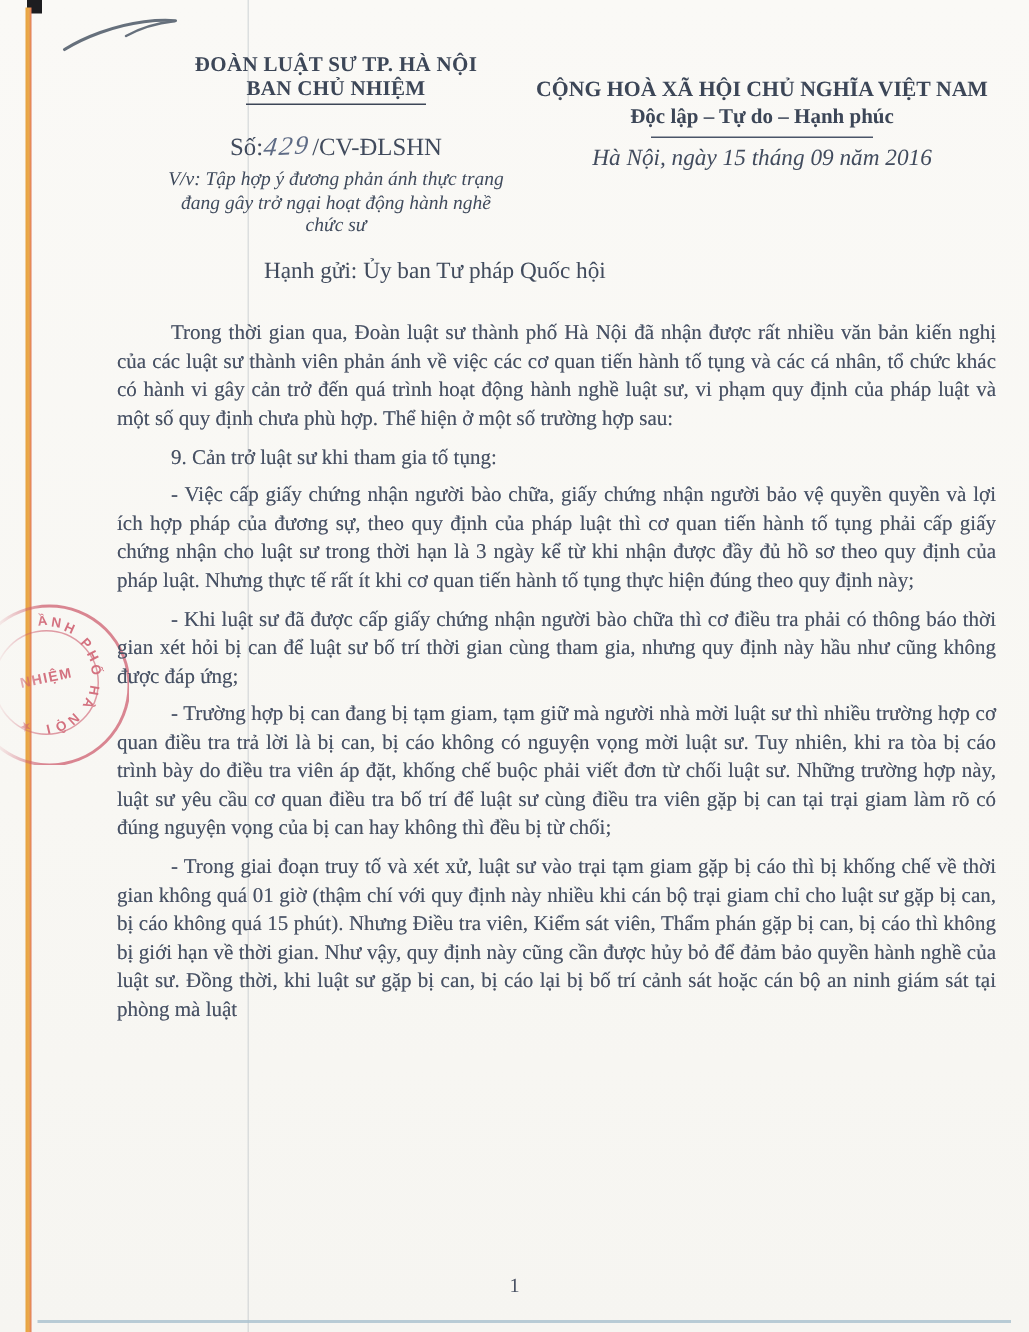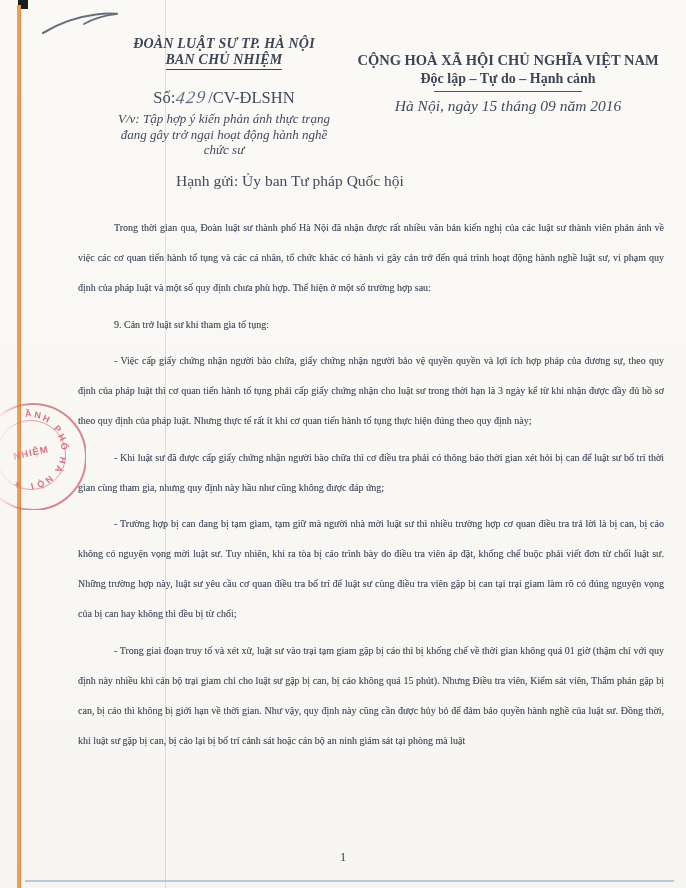--- a/index.html
+++ b/index.html
@@ -15,37 +15,37 @@
   .edge-mark{position:absolute;left:18px;top:0;width:10px;height:9px;background:#1d1d20;}
   .binding-line{position:absolute;left:17px;top:5px;width:4px;height:883px;
     background:linear-gradient(90deg,#e7a33f 0%,#eaa94d 55%,#e2795a 100%);}
   .crease{position:absolute;left:165px;top:0;width:1px;height:888px;background:rgba(160,168,176,.32);}
   .bottom-rule{position:absolute;left:25px;top:880px;width:649px;height:0;border-top:2px solid #a9c0ce;opacity:.8;}
   .pen-mark{position:absolute;left:40px;top:8px;width:84px;height:30px;}
 
   
   .hdr-left{position:absolute;left:89px;top:36px;width:270px;text-align:center;}
   .hdr-right{position:absolute;left:352px;top:52px;width:312px;text-align:center;}
-  .org1,.org2{font-weight:bold;font-size:14px;line-height:16px;color:#3c4657;letter-spacing:.2px;font-style:italic;}
+  .org1,.org2{font-weight:bold;font-size:14px;line-height:16px;color:#3c4657;letter-spacing:.2px;}
   .org2 span{display:inline-block;border-bottom:1.6px solid #3c4657;padding-bottom:1px;}
   .national{font-weight:bold;font-size:14.5px;line-height:16px;color:#3c4657;}
   .motto{font-weight:bold;font-size:14px;margin-top:3px;color:#3c4657;}
   .motto-rule{width:148px;border-top:1.5px solid #4a5568;margin:4px auto 0;}
   .doc-no{margin-top:17px;font-size:16.5px;color:#414b5d;}
   .hand{display:inline-block;font-style:italic;transform:skewX(-10deg) rotate(-3deg);
     color:#5e6b85;font-size:17.5px;letter-spacing:1.5px;padding:0 1px;}
   .subject{margin-top:3px;font-style:italic;font-size:13px;line-height:15.6px;color:#3f4a5c;}
   .date-line{margin-top:5px;font-style:italic;font-size:15.5px;color:#414b5d;}
 
   
   .recipient{position:absolute;left:176px;top:172px;font-size:15.5px;color:#414b5d;}
   .body-block{position:absolute;left:78px;top:213px;width:586px;}
   .body-block p{
     margin:0 0 6.5px 0;
-    font-size:10px;line-height:30px;
+    font-size:14px;line-height:19px;
     text-align:justify;text-indent:36px;
     color:#47516 4;
     color:#475164;
     text-shadow:0 0 .4px rgba(71,81,100,.55);
   }
   .page-num{position:absolute;left:0;top:849px;width:686px;text-align:center;font-size:13.5px;color:#4a5264;}
 
   
   .stamp{
     position:absolute;left:-24px;top:400px;width:110px;height:110px;
@@ -97,29 +97,29 @@
         <span class="arc-ch" style="transform: rotate(101deg) translateX(41px) rotate(90deg); transform-origin: 0px 0px;">★</span>
       </div>
     <div class="center-text">NHIỆM</div>
   </div>
 
   <div class="hdr-left">
     <div class="org1">ĐOÀN LUẬT SƯ TP. HÀ NỘI</div>
     <div class="org2"><span>BAN CHỦ NHIỆM</span></div>
     <div class="doc-no"><span>Số:</span><span class="hand">429</span><span>/CV-ĐLSHN</span></div>
     <div class="subject">
-      <div>V/v: Tập hợp ý kiến phản ánh thực trạng</div>
+      <div>V/v: Tập hợp ý đương phản ánh thực trạng</div>
       <div>đang gây trở ngại hoạt động hành nghề</div>
       <div>chức sư</div>
     </div>
   </div>
 
   <div class="hdr-right">
     <div class="national">CỘNG HOÀ XÃ HỘI CHỦ NGHĨA VIỆT NAM</div>
-    <div class="motto">Độc lập – Tự do – Hạnh cảnh</div>
+    <div class="motto">Độc lập – Tự do – Hạnh phúc</div>
     <div class="motto-rule"></div>
     <div class="date-line">Hà Nội, ngày 15 tháng 09 năm 2016</div>
   </div>
 
   <div class="recipient">Hạnh gửi:  Ủy ban Tư pháp Quốc hội</div>
 
   <div class="body-block">
     <p>Trong thời gian qua,  Đoàn luật sư thành phố Hà Nội đã nhận được rất nhiều văn bản kiến nghị của các luật sư thành viên phản ánh về việc các cơ quan tiến hành tố tụng và các cá nhân, tổ chức khác có hành vi gây cản trở đến quá trình hoạt động hành nghề luật sư, vi phạm quy định của pháp luật và một số quy định chưa phù hợp. Thể hiện ở một số trường hợp sau:</p>
     <p>9. Cản trở luật sư khi tham gia tố tụng:</p>
     <p>- Việc cấp giấy chứng nhận người bào chữa, giấy chứng nhận người bảo vệ quyền quyền và lợi ích hợp pháp của đương sự, theo quy định của pháp luật thì cơ quan tiến hành tố tụng phải cấp giấy chứng nhận cho luật sư trong thời hạn là 3 ngày kể từ khi nhận được đầy đủ hồ sơ theo quy định của pháp luật. Nhưng thực tế  rất ít khi cơ quan tiến hành tố tụng thực hiện đúng theo quy định này;</p>

